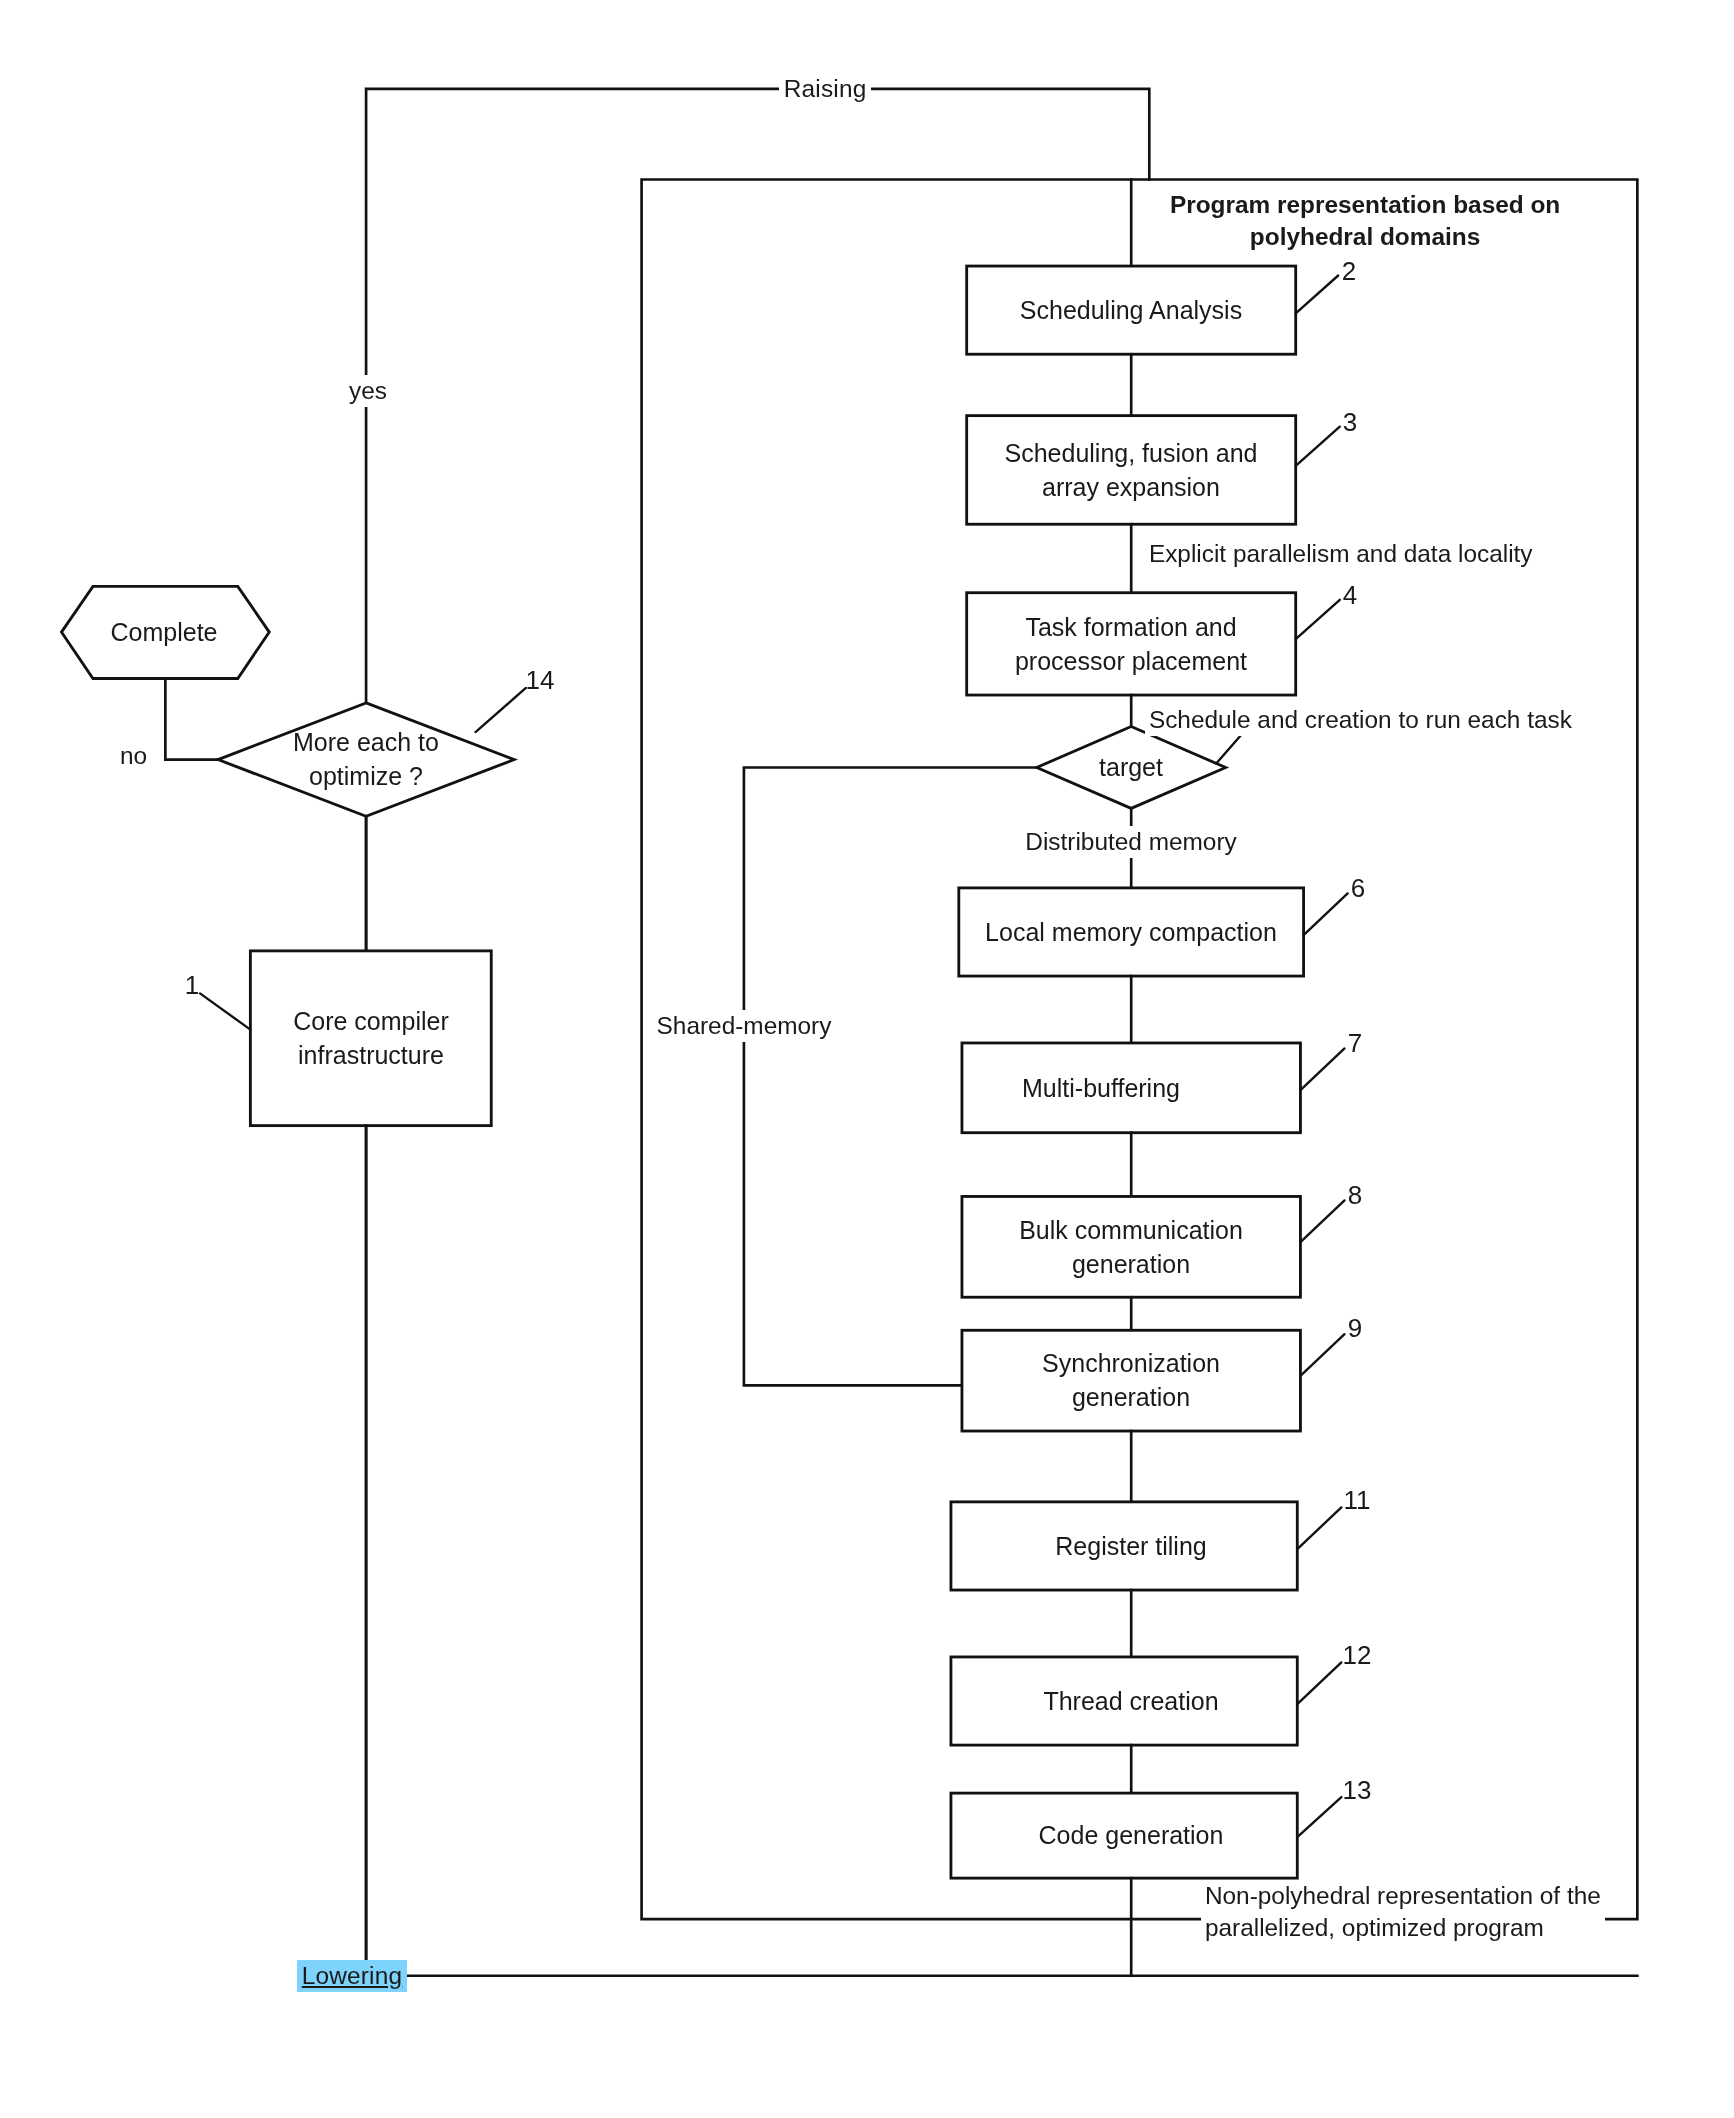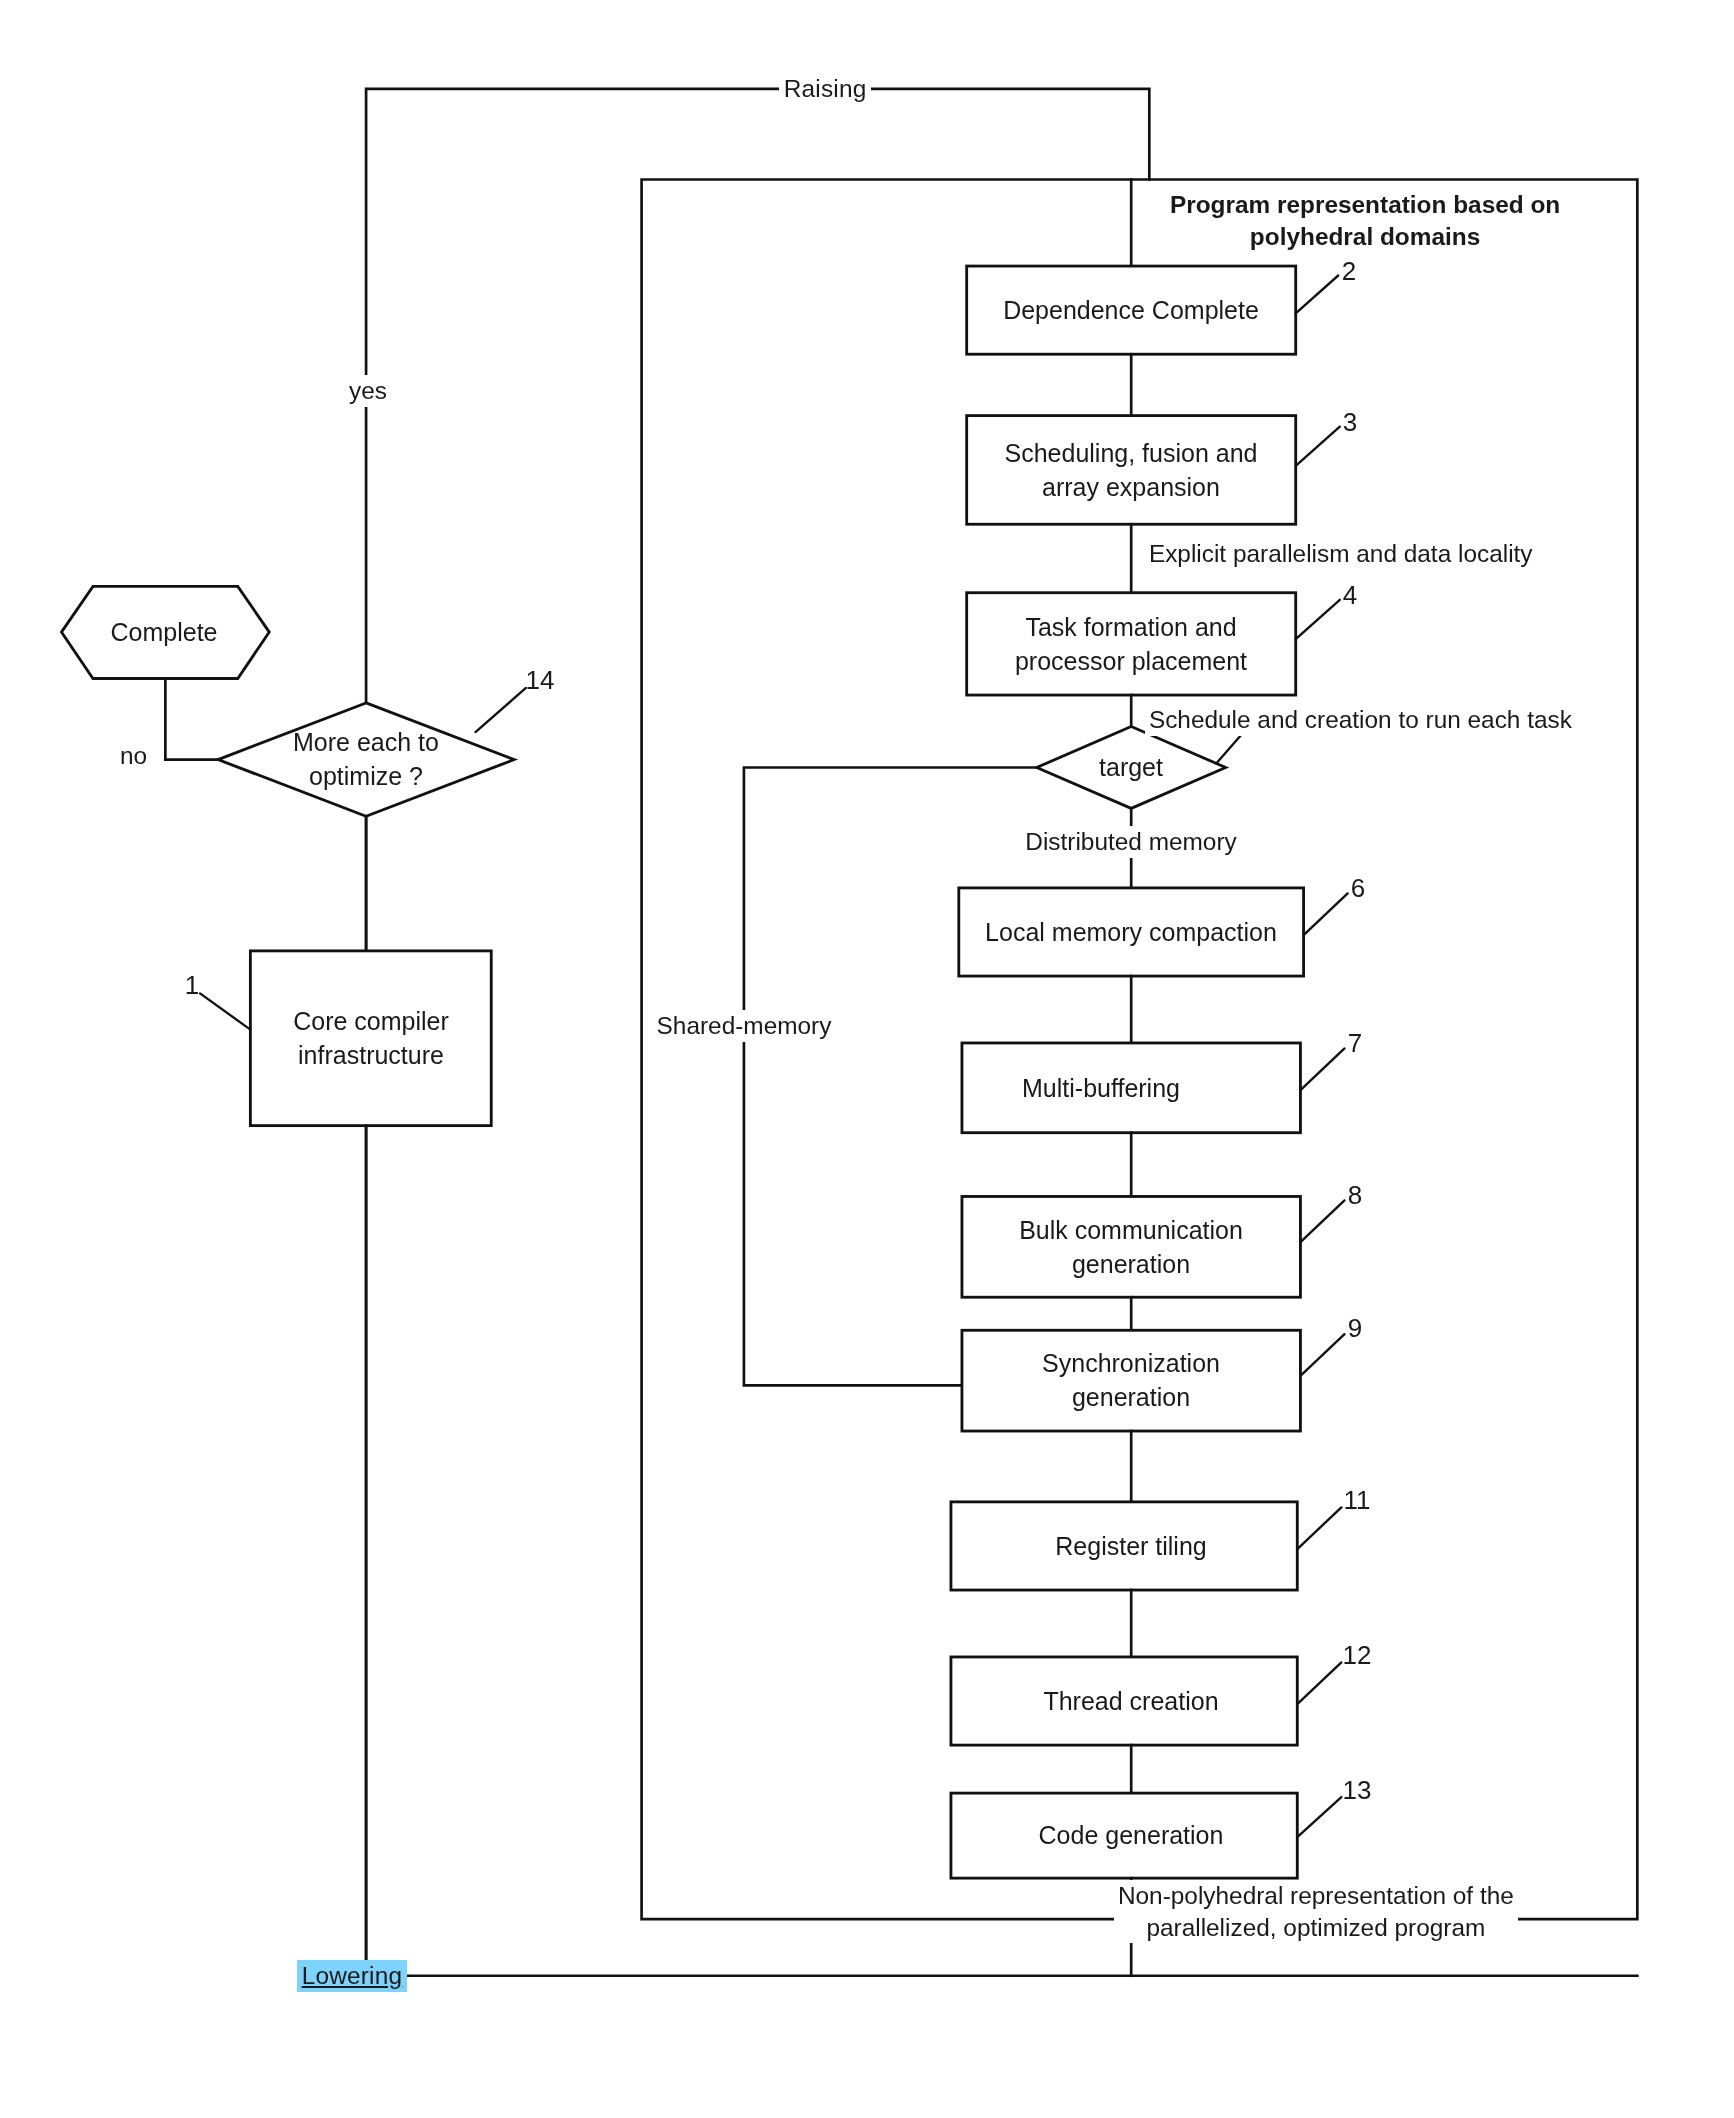--- a/index.html
+++ b/index.html
@@ -166,21 +166,21 @@
     <line class="leader" x1="318" y1="1308" x2="254" y2="1262"></line>
 
     <line class="ln" x1="465" y1="1430" x2="465" y2="2510"></line>
 
   </svg>
 
   <div class="txt left" style="left:779px; top:73px; background:#fff; padding:0 4.7px;">Raising</div>
 
   <div class="txt left" style="left:297px; top:1960px; background:#7dd3fc; padding:0 4.7px;text-decoration:underline;">Lowering</div>
 
-  <div class="boxlabel" style="left:1131px; top:310px;">Dependence Complete</div>
+  <div class="boxlabel" style="left:1131px; top:310px;">Scheduling Analysis</div>
   <div class="boxlabel" style="left:1131px; top:470px;">Scheduling, fusion and
 array expansion</div>
   <div class="boxlabel" style="left:1131px; top:644px;">Task formation and
 processor placement</div>
   <div class="boxlabel" style="left:1131px; top:767px;">target</div>
   <div class="boxlabel" style="left:1131px; top:932px;">Local memory compaction</div>
   <div class="boxlabel" style="left:1101px; top:1088px;">Multi-buffering</div>
   <div class="boxlabel" style="left:1131px; top:1247px;">Bulk communication
 generation</div>
   <div class="boxlabel" style="left:1131px; top:1380px;">Synchronization
@@ -212,21 +212,21 @@
 polyhedral domains</div>
 
   <div class="edgelabel" style="left:1145px; top:538px;">Explicit parallelism and data locality</div>
 
   <div class="edgelabel" style="left:1145px; top:704px;">Schedule and creation to run each task</div>
 
   <div class="edgelabel c" style="left:1131px; top:826px;">Distributed memory</div>
 
   <div class="edgelabel c" style="left:744px; top:1010px;">Shared-memory</div>
 
-  <div class="edgelabel" style="left:1114px; top:1880px; text-align:center;">Non-polyhedral representation of the
+  <div class="edgelabel" style="left:1201px; top:1880px; text-align:left;">Non-polyhedral representation of the
 parallelized, optimized program</div>
 
   <div class="edgelabel c" style="left:368px; top:375px;">yes</div>
 
   <div class="edgelabel" style="left:116px; top:740px;">no</div>
 
 </div>
 
 
 </body></html>

